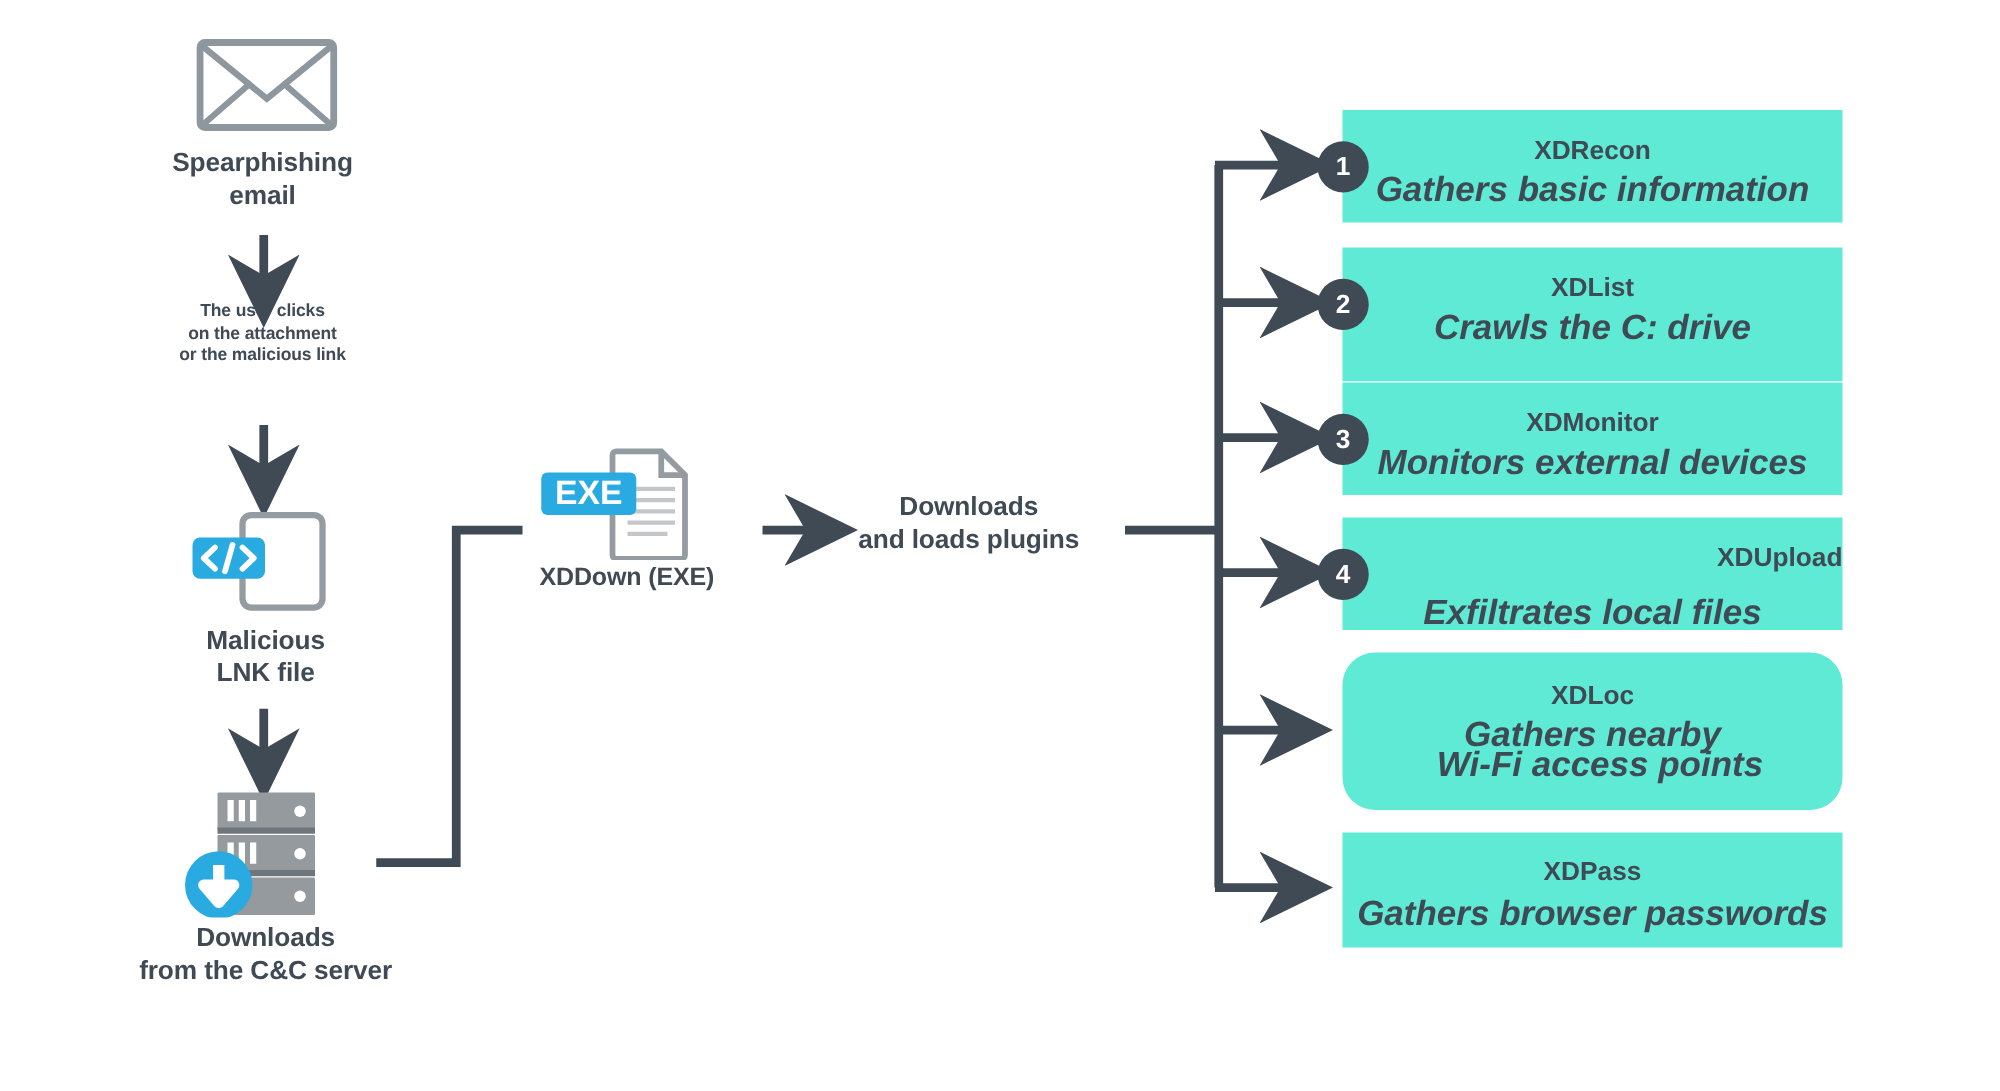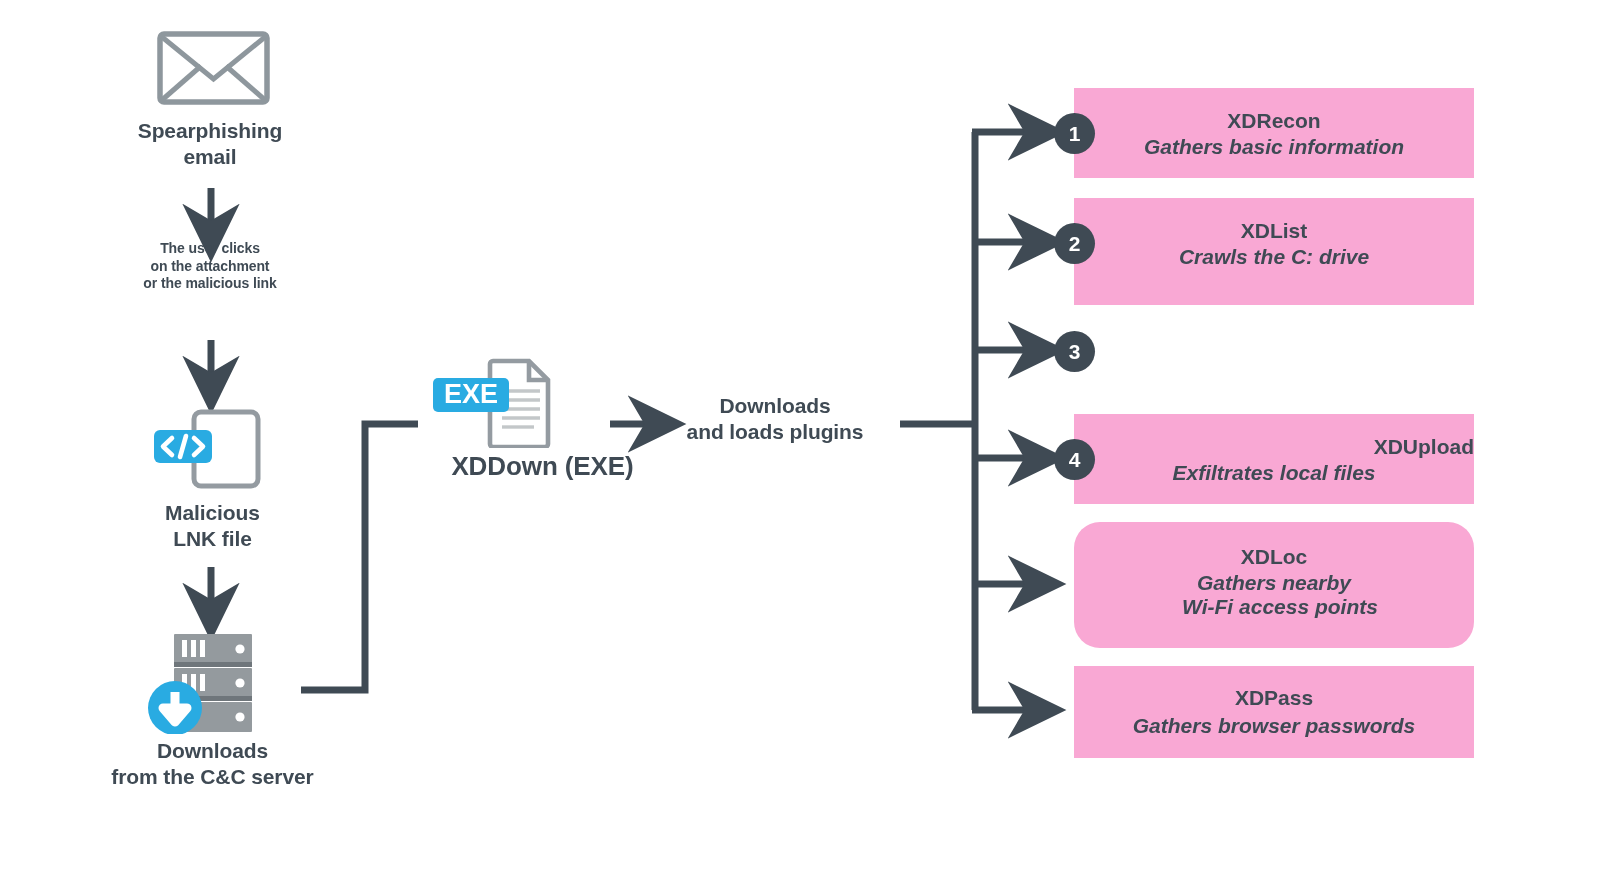--- a/index.html
+++ b/index.html
@@ -8,29 +8,29 @@
   .stage{position:absolute;left:0;top:0;width:1600px;height:873px;}
   svg.layer{position:absolute;left:0;top:0;width:1600px;height:873px;pointer-events:none;}
 
   .lbl{position:absolute;text-align:center;color:#3f4a54;font-weight:bold;
        line-height:1.25;letter-spacing:-0.1px;}
 
   .lbl-spear{left:90px;top:118px;width:240px;font-size:21px;}
   .lbl-click{left:60px;top:240px;width:300px;font-size:14px;}
   .lbl-lnk{left:95px;top:500px;width:235px;font-size:21px;}
   .lbl-dl{left:35px;top:738px;width:355px;font-size:21px;}
-  .lbl-xddown{left:400px;top:450px;width:285px;font-size:26px;}
+  .lbl-xddown{left:359px;top:450px;width:285px;font-size:20px;}
   .lbl-plugins{left:640px;top:393px;width:270px;font-size:21px;}
 
   
-  .pbox{position:absolute;left:1074px;width:400px;background:#f9a8d4;}
+  .pbox{position:absolute;left:1074px;width:400px;background:#5eead4;}
   .pbox .ptitle{position:absolute;left:0;right:0;text-align:center;color:#3f4a54;
       font-weight:bold;font-size:21px;line-height:1.18;}
   .pbox .pdesc{position:absolute;left:0;right:0;text-align:center;color:#3f4a54;
-      font-style:italic;font-weight:bold;font-size:21px;line-height:1.18;}
+      font-style:italic;font-weight:bold;font-size:28px;line-height:1.18;}
 
   .badge{position:absolute;width:41px;height:41px;border-radius:50%;
       background:#3f4a54;color:#ffffff;font-size:21px;font-weight:bold;
       display:flex;align-items:center;justify-content:center;line-height:1;}
 
   
   .ico{position:absolute;}
   .ico-env{left:157px;top:31px;width:113px;height:74px;}
   .ico-lnk{left:152px;top:408px;width:110px;height:82px;}
   .ico-srv{left:146px;top:632px;width:108px;height:102px;}
@@ -193,25 +193,29 @@
     <div class="pdesc" style="top:47px;">Gathers basic information</div>
   </div>
   <div class="badge" style="left:1054px;top:113px;">1</div>
 
   <div class="pbox" style="top:198px;height:107px;">
     <div class="ptitle" style="top:21px;">XDList</div>
     <div class="pdesc" style="top:47px;">Crawls the C: drive</div>
   </div>
   <div class="badge" style="left:1054px;top:223px;">2</div>
 
+  <div class="pbox" style="top:306px;height:90px;">
+    <div class="ptitle" style="top:21px;">XDMonitor</div>
+    <div class="pdesc" style="top:47px;">Monitors external devices</div>
+  </div>
   <div class="badge" style="left:1054px;top:331px;">3</div>
 
   <div class="pbox" style="top:414px;height:90px;">
     <div class="ptitle" style="top:21px;text-align:right;">XDUpload</div>
-    <div class="pdesc" style="top:47px;">Exfiltrates local files</div>
+    <div class="pdesc" style="top:59px;">Exfiltrates local files</div>
   </div>
   <div class="badge" style="left:1054px;top:439px;">4</div>
 
   <div class="pbox" style="top:522px;height:126px;border-radius:26px;">
     <div class="ptitle" style="top:23px;">XDLoc</div>
     <div class="pdesc" style="top:49px;">Gathers nearby</div>
     <div class="pdesc" style="top:73px;margin-left:12px;">Wi-Fi access points</div>
   </div>
 
   <div class="pbox" style="top:666px;height:92px;">

